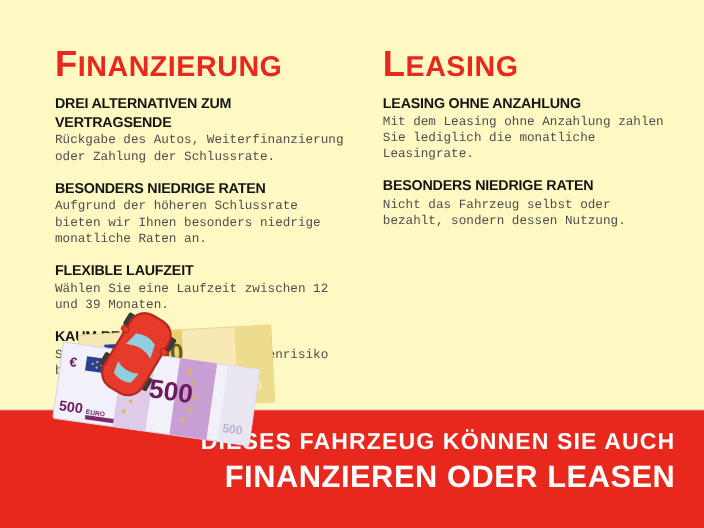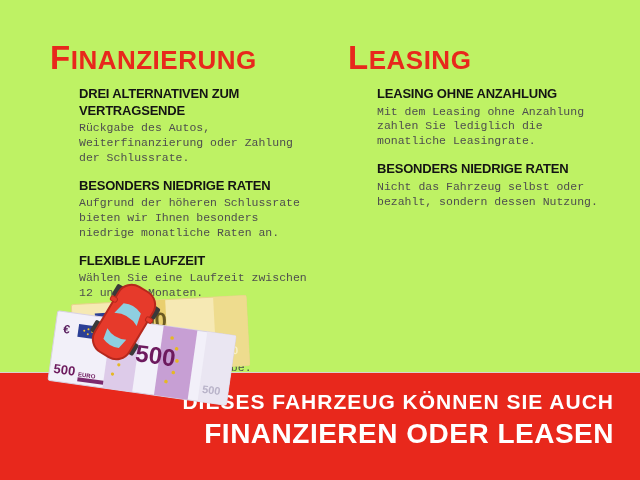--- a/index.html
+++ b/index.html
@@ -1,33 +1,33 @@
 <!DOCTYPE html>
 <html><head>
 <meta charset="utf-8">
 <style>
   * { margin:0; padding:0; box-sizing:border-box; }
   html,body { width:640px; height:480px; }
   .page {
     position:relative; width:640px; height:480px;
-    background:#bef264; overflow:hidden;
+    background:#fef9c3; overflow:hidden;
     font-family:"Liberation Sans", sans-serif;
   }
   .columns {
     position:absolute; left:50px; top:40px;
     display:flex; gap:30px; width:566px;
   }
   .column { width:268px; }
   .col-title {
     color:#e8281c; font-size:26px; font-weight:800;
     text-transform:uppercase; letter-spacing:0.5px;
     margin-bottom:10px; line-height:1.1;
   }
   .col-title::first-letter { font-size:33px; }
-  .info-item { margin-bottom:12px;margin-left:29px; }
+  .info-item { margin-bottom:12px; }
   .info-heading {
     font-size:13px; font-weight:800; color:#141414;
     letter-spacing:-0.2px; line-height:1.25; margin-bottom:2px;
   }
   .info-body {
     font-size:11.5px; color:#4e4e4e; line-height:1.3;
     max-width:266px;
     font-family:Liberation Mono, monospace;
   }
   .banner {

